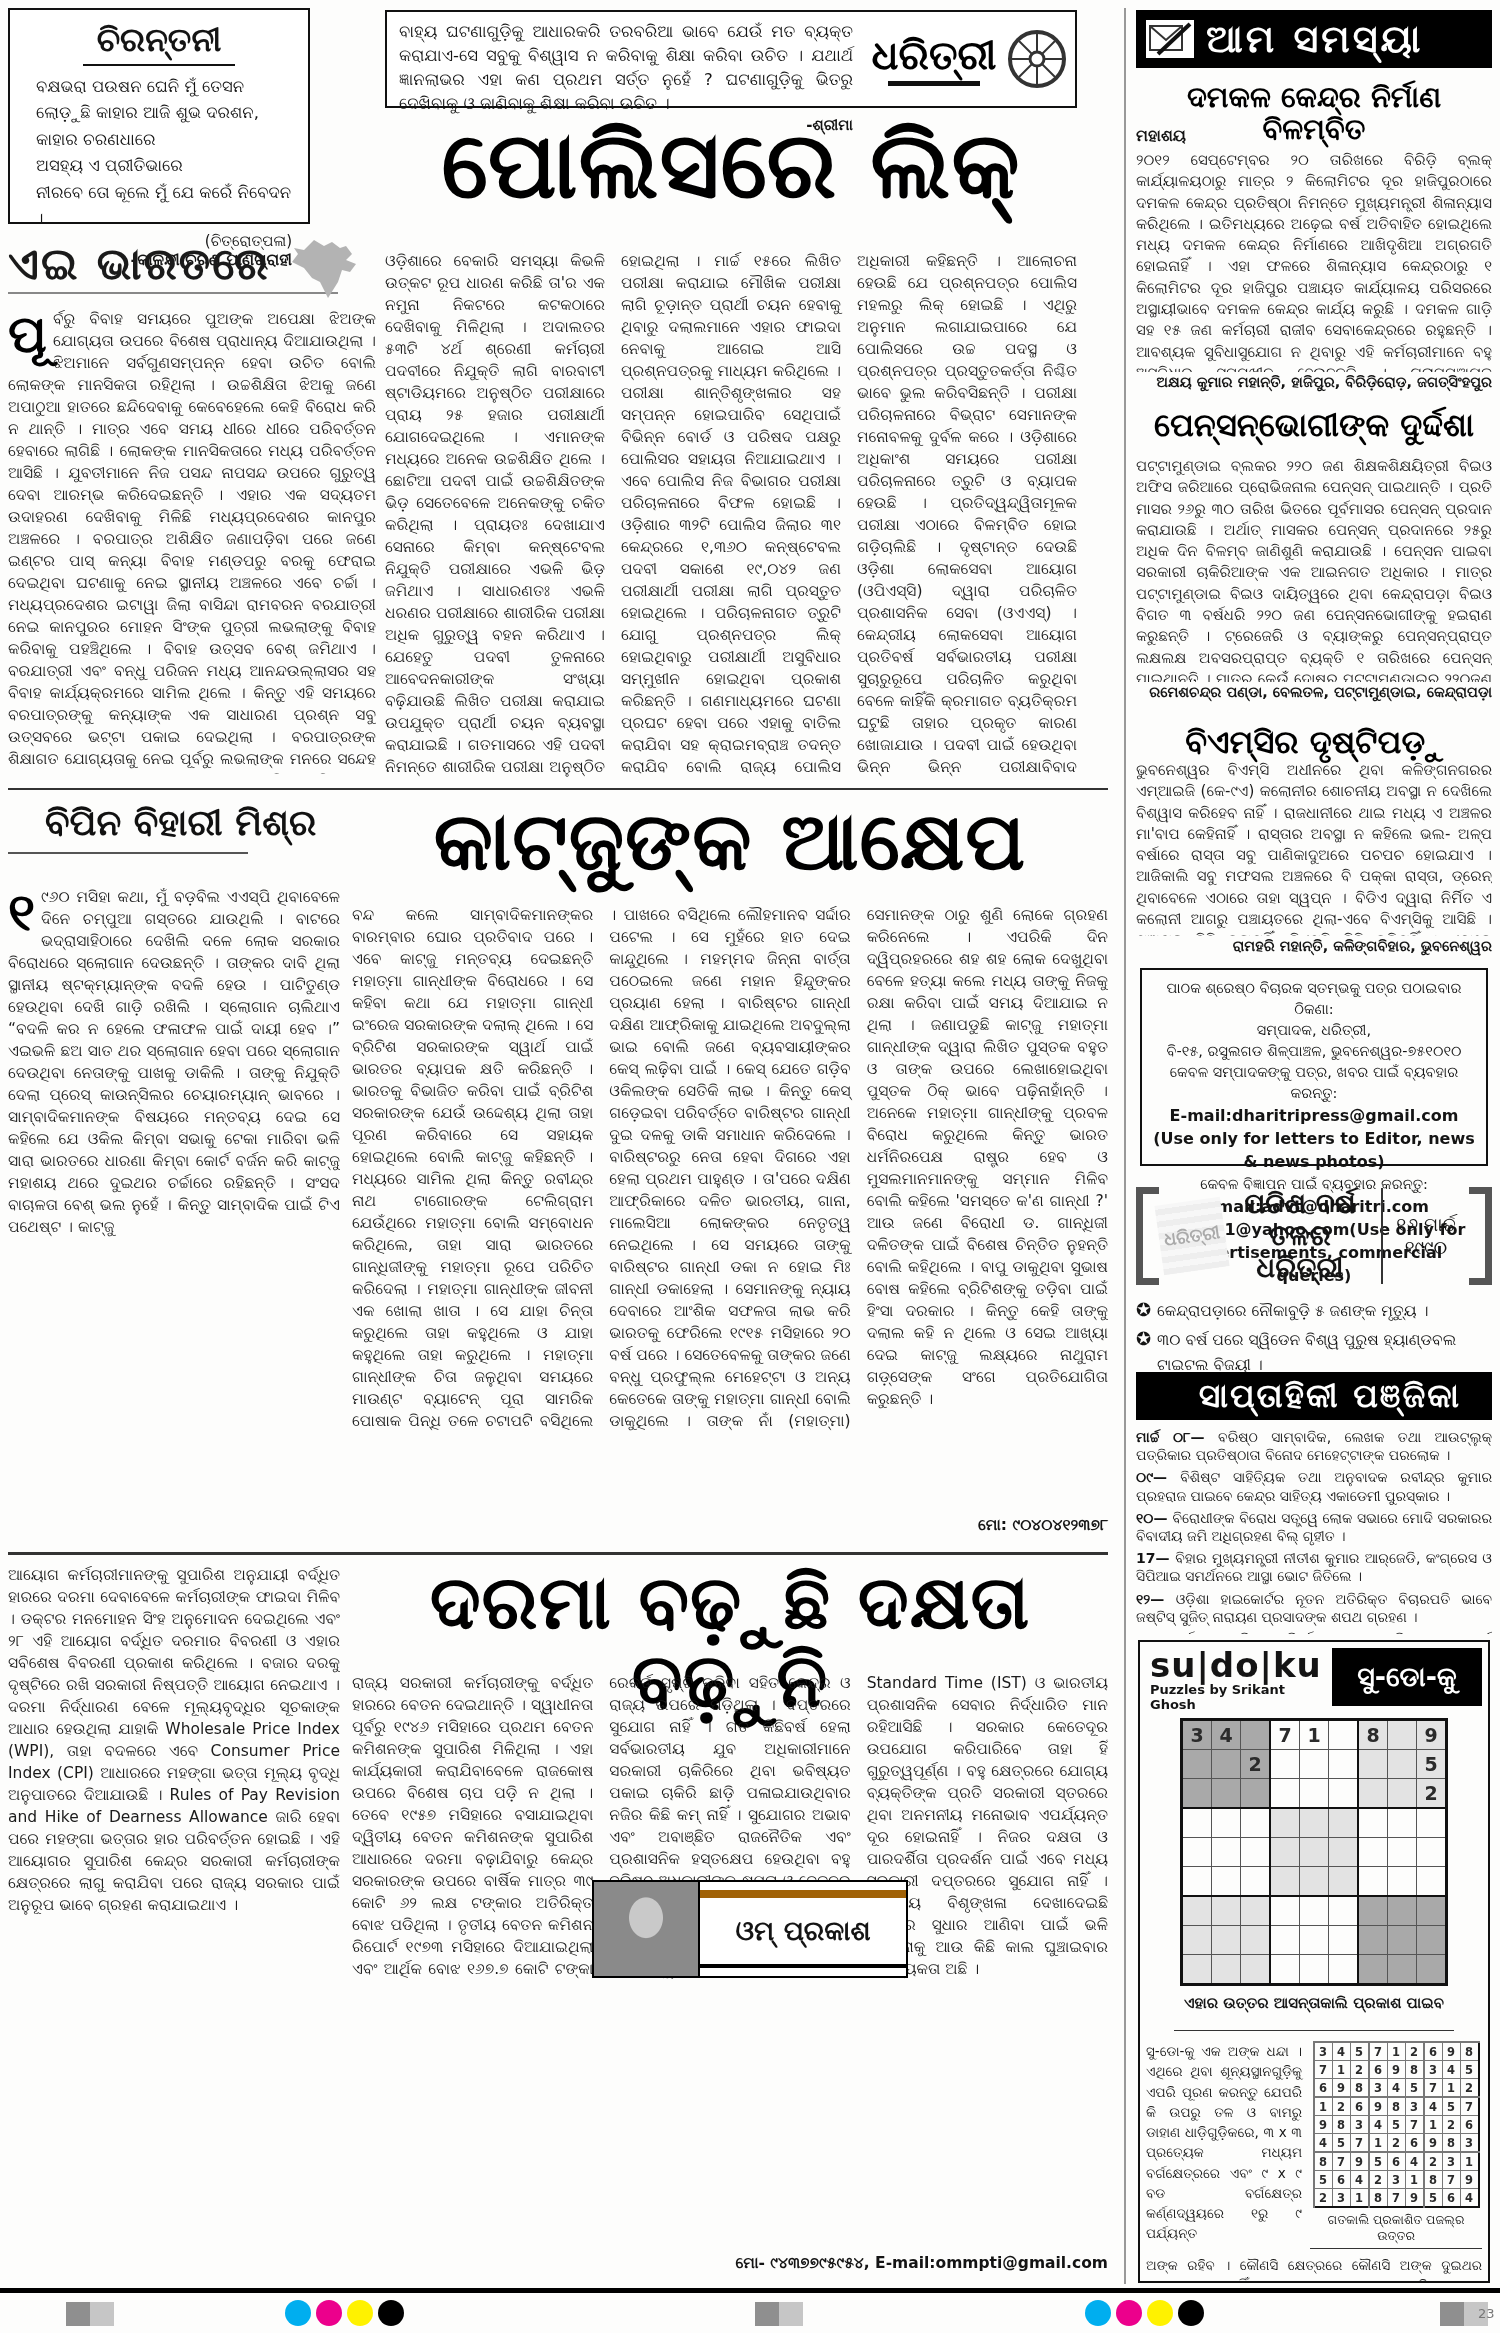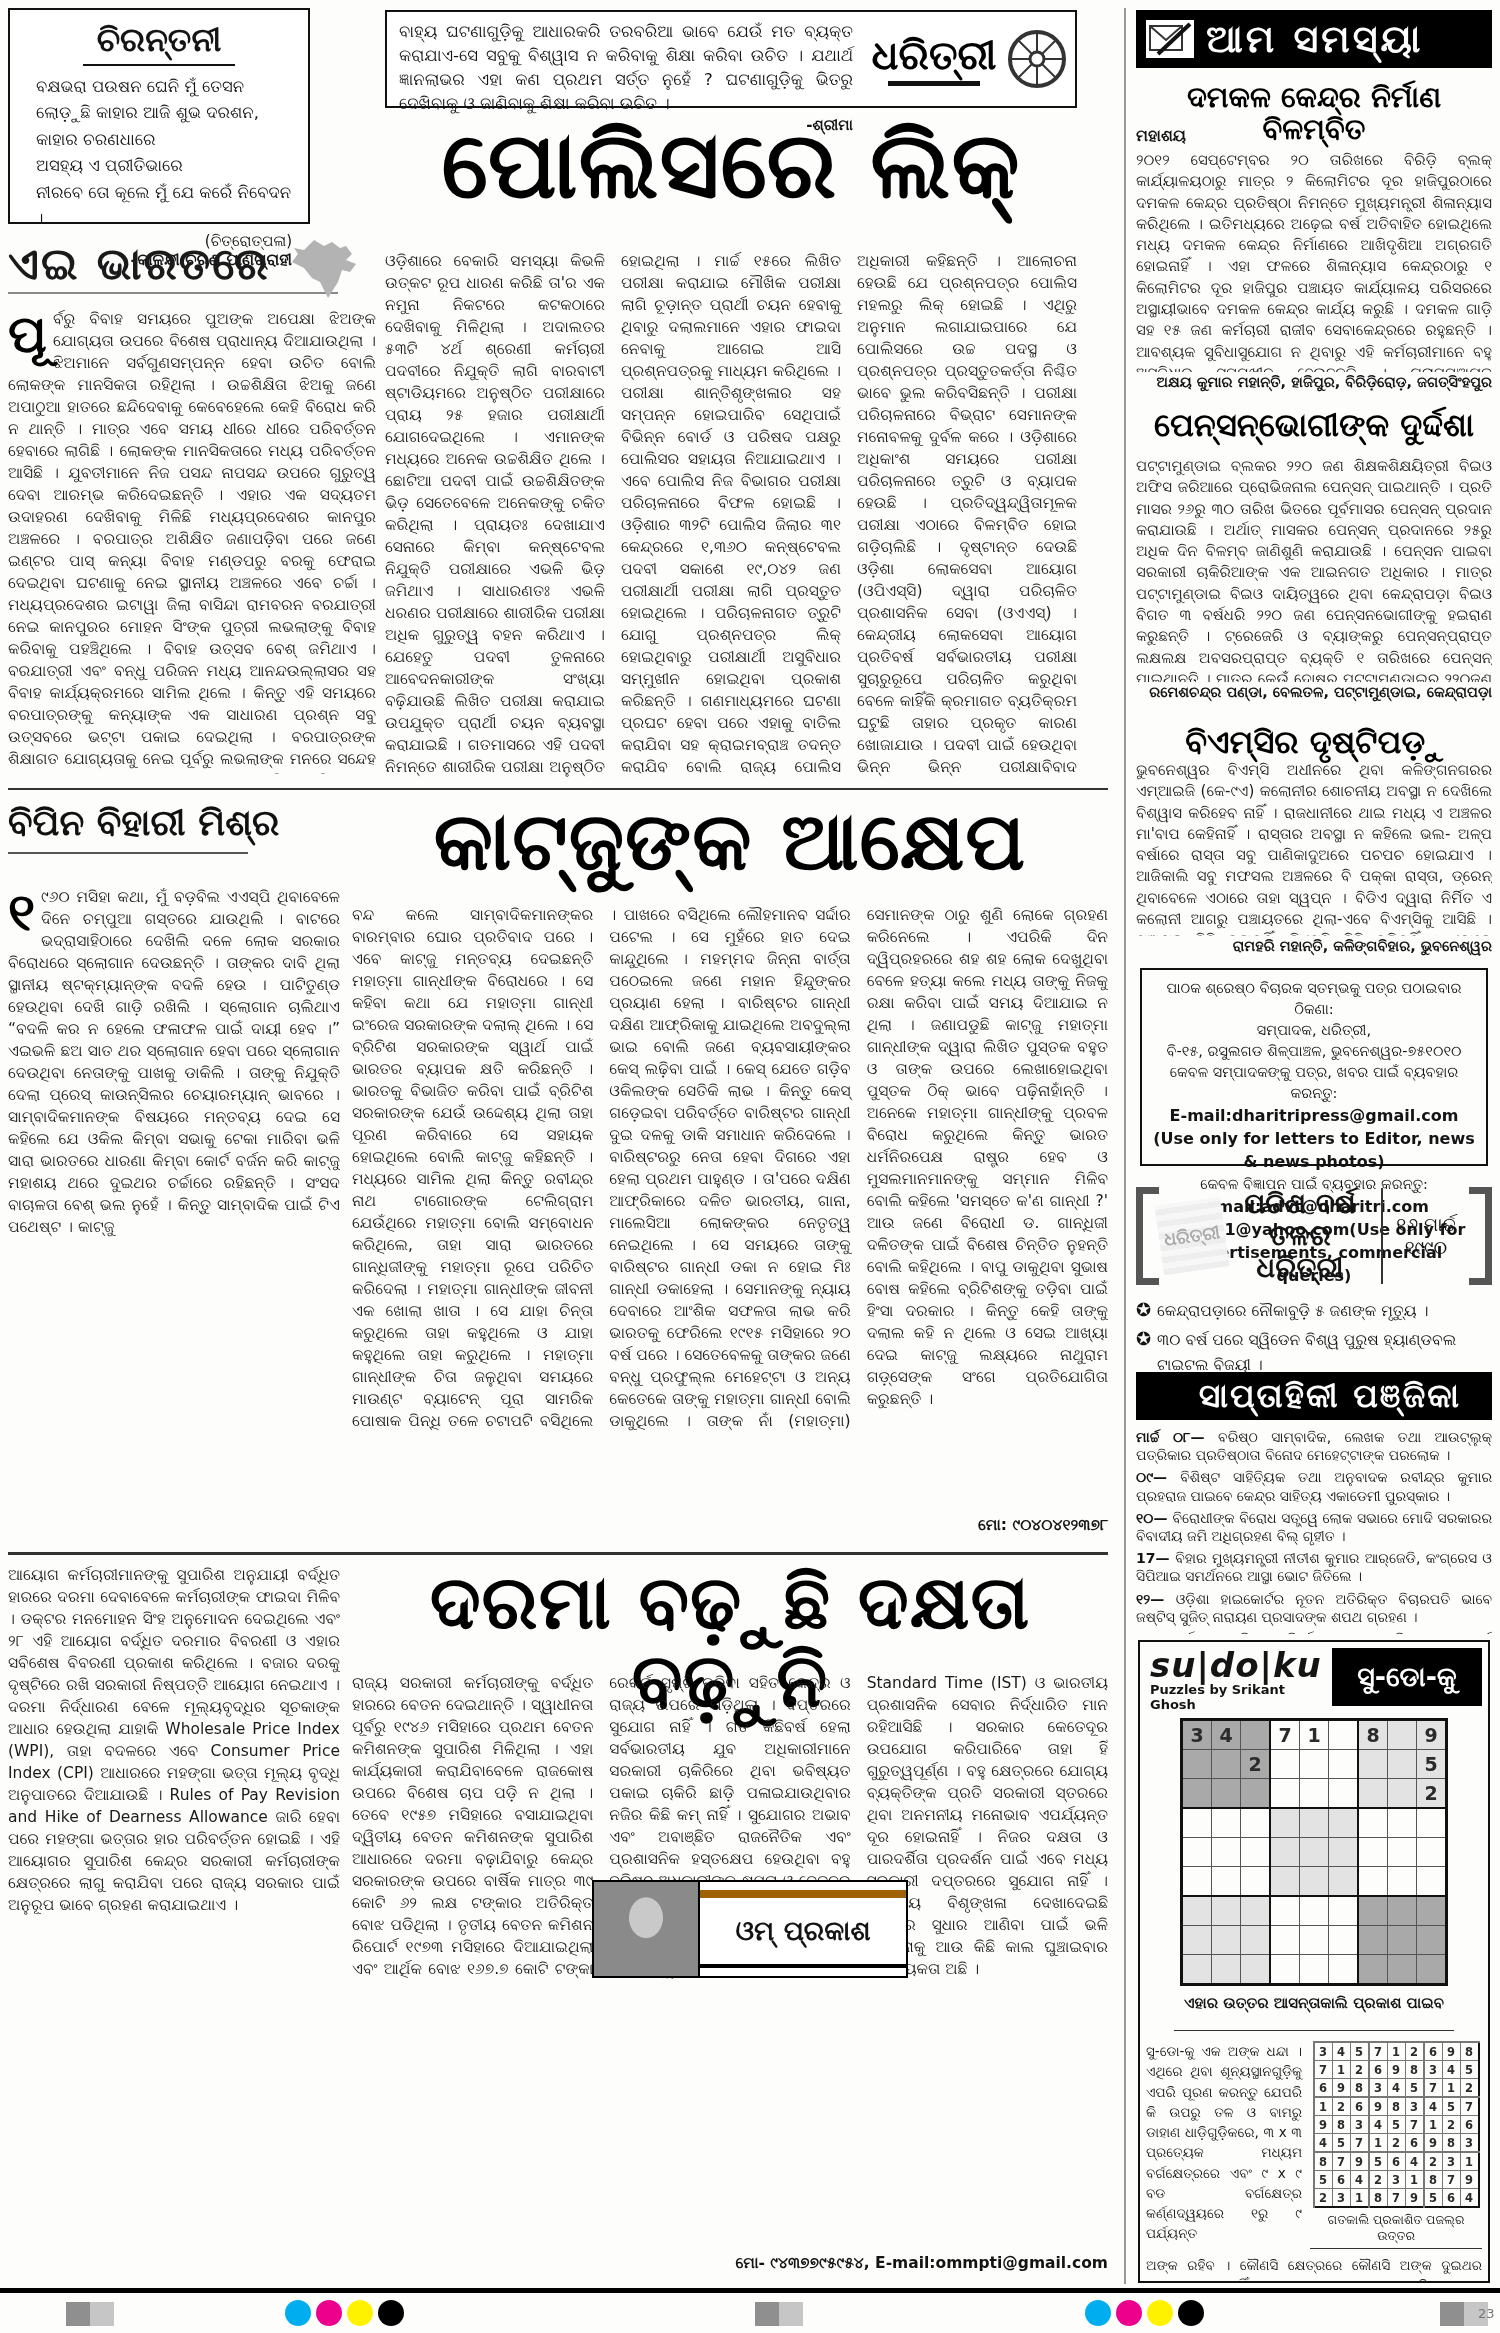--- a/index.html
+++ b/index.html
@@ -94,21 +94,21 @@
   </div>
 </div>
 
 <div class="abs headline" style="left:385px;top:118px;width:692px;height:118px;font-size:92px;">ପୋଲିସରେ ଲିକ୍</div>
 
 <div class="abs clip body-txt cols3" style="left:385px;top:250px;width:692px;height:532px;">ଓଡ଼ିଶାରେ ବେକାରି ସମସ୍ୟା କିଭଳି ଉତ୍କଟ ରୂପ ଧାରଣ କରିଛି ତା'ର ଏକ ନମୁନା ନିକଟରେ କଟକଠାରେ ଦେଖିବାକୁ ମିଳିଥିଲା । ଅଦାଲତର ୫୩ଟି ୪ର୍ଥ ଶ୍ରେଣୀ କର୍ମଚାରୀ ପଦବୀରେ ନିଯୁକ୍ତି ଲାଗି ବାରବାଟୀ ଷ୍ଟାଡିୟମରେ ଅନୁଷ୍ଠିତ ପରୀକ୍ଷାରେ ପ୍ରାୟ ୨୫ ହଜାର ପରୀକ୍ଷାର୍ଥୀ ଯୋଗଦେଇଥିଲେ । ଏମାନଙ୍କ ମଧ୍ୟରେ ଅନେକ ଉଚ୍ଚଶିକ୍ଷିତ ଥିଲେ । ଛୋଟିଆ ପଦବୀ ପାଇଁ ଉଚ୍ଚଶିକ୍ଷିତଙ୍କ ଭିଡ଼ ସେତେବେଳେ ଅନେକଙ୍କୁ ଚକିତ କରିଥିଲା । ପ୍ରାୟତଃ ଦେଖାଯାଏ ସେନାରେ କିମ୍ବା କନ୍‌ଷ୍ଟେବଲ ନିଯୁକ୍ତି ପରୀକ୍ଷାରେ ଏଭଳି ଭିଡ଼ ଜମିଥାଏ । ସାଧାରଣତଃ ଏଭଳି ଧରଣର ପରୀକ୍ଷାରେ ଶାରୀରିକ ପରୀକ୍ଷା ଅଧିକ ଗୁରୁତ୍ୱ ବହନ କରିଥାଏ । ଯେହେତୁ ପଦବୀ ତୁଳନାରେ ଆବେଦନକାରୀଙ୍କ ସଂଖ୍ୟା ବଢ଼ିଯାଉଛି ଲିଖିତ ପରୀକ୍ଷା କରାଯାଇ ଉପଯୁକ୍ତ ପ୍ରାର୍ଥୀ ଚୟନ ବ୍ୟବସ୍ଥା କରାଯାଇଛି । ଗତମାସରେ ଏହି ପଦବୀ ନିମନ୍ତେ ଶାରୀରିକ ପରୀକ୍ଷା ଅନୁଷ୍ଠିତ ହୋଇଥିଲା । ମାର୍ଚ୍ଚ ୧୫ରେ ଲିଖିତ ପରୀକ୍ଷା କରାଯାଇ ମୌଖିକ ପରୀକ୍ଷା ଲାଗି ଚୂଡ଼ାନ୍ତ ପ୍ରାର୍ଥୀ ଚୟନ ହେବାକୁ ଥିବାରୁ ଦଲାଲମାନେ ଏହାର ଫାଇଦା ନେବାକୁ ଆଗେଇ ଆସି ପ୍ରଶ୍ନପତ୍ରକୁ ମାଧ୍ୟମ କରିଥିଲେ । ପରୀକ୍ଷା ଶାନ୍ତିଶୃଙ୍ଖଳାର ସହ ସମ୍ପନ୍ନ ହୋଇପାରିବ ସେଥିପାଇଁ ବିଭିନ୍ନ ବୋର୍ଡ ଓ ପରିଷଦ ପକ୍ଷରୁ ପୋଲିସର ସହାୟତା ନିଆଯାଇଥାଏ । ଏବେ ପୋଲିସ ନିଜ ବିଭାଗର ପରୀକ୍ଷା ପରିଚାଳନାରେ ବିଫଳ ହୋଇଛି । ଓଡ଼ିଶାର ୩୨ଟି ପୋଲିସ ଜିଲାର ୩୧ କେନ୍ଦ୍ରରେ ୧,୩୬୦ କନ୍‌ଷ୍ଟେବଲ ପଦବୀ ସକାଶେ ୧୯,୦୪୨ ଜଣ ପରୀକ୍ଷାର୍ଥୀ ପରୀକ୍ଷା ଲାଗି ପ୍ରସ୍ତୁତ ହୋଇଥିଲେ । ପରିଚାଳନାଗତ ତ୍ରୁଟି ଯୋଗୁ ପ୍ରଶ୍ନପତ୍ର ଲିକ୍ ହୋଇଥିବାରୁ ପରୀକ୍ଷାର୍ଥୀ ଅସୁବିଧାର ସମ୍ମୁଖୀନ ହୋଇଥିବା ପ୍ରକାଶ କରିଛନ୍ତି । ଗଣମାଧ୍ୟମରେ ଘଟଣା ପ୍ରଘଟ ହେବା ପରେ ଏହାକୁ ବାତିଲ କରାଯିବା ସହ କ୍ରାଇମବ୍ରାଞ୍ଚ ତଦନ୍ତ କରାଯିବ ବୋଲି ରାଜ୍ୟ ପୋଲିସ ଅଧିକାରୀ କହିଛନ୍ତି । ଆଲୋଚନା ହେଉଛି ଯେ ପ୍ରଶ୍ନପତ୍ର ପୋଲିସ ମହଲରୁ ଲିକ୍ ହୋଇଛି । ଏଥିରୁ ଅନୁମାନ ଲଗାଯାଇପାରେ ଯେ ପୋଲିସରେ ଉଚ୍ଚ ପଦସ୍ଥ ଓ ପ୍ରଶ୍ନପତ୍ର ପ୍ରସ୍ତୁତକର୍ତ୍ତା ନିଶ୍ଚିତ ଭାବେ ଭୁଲ କରିବସିଛନ୍ତି । ପରୀକ୍ଷା ପରିଚାଳନାରେ ବିଭ୍ରାଟ ସେମାନଙ୍କ ମନୋବଳକୁ ଦୁର୍ବଳ କରେ । ଓଡ଼ିଶାରେ ଅଧିକାଂଶ ସମୟରେ ପରୀକ୍ଷା ପରିଚାଳନାରେ ତ୍ରୁଟି ଓ ବ୍ୟାପକ ହେଉଛି । ପ୍ରତିଦ୍ୱନ୍ଦ୍ୱିତାମୂଳକ ପରୀକ୍ଷା ଏଠାରେ ବିଳମ୍ବିତ ହୋଇ ଗଡ଼ିଚାଲିଛି । ଦୃଷ୍ଟାନ୍ତ ଦେଉଛି ଓଡ଼ିଶା ଲୋକସେବା ଆୟୋଗ (ଓପିଏସ୍‌ସି) ଦ୍ୱାରା ପରିଚାଳିତ ପ୍ରଶାସନିକ ସେବା (ଓଏଏସ୍) । କେନ୍ଦ୍ରୀୟ ଲୋକସେବା ଆୟୋଗ ପ୍ରତିବର୍ଷ ସର୍ବଭାରତୀୟ ପରୀକ୍ଷା ସୁଚାରୁରୂପେ ପରିଚାଳିତ କରୁଥିବା ବେଳେ କାହିଁକି କ୍ରମାଗତ ବ୍ୟତିକ୍ରମ ଘଟୁଛି ତାହାର ପ୍ରକୃତ କାରଣ ଖୋଜାଯାଉ । ପଦବୀ ପାଇଁ ହେଉଥିବା ଭିନ୍ନ ଭିନ୍ନ ପରୀକ୍ଷାବିବାଦ ଅଦାଲତରେ ପଡ଼ି ସମସ୍ତଙ୍କୁ ଜଣା । ପ୍ରଶାସନିକ ଅପାରଗତା ଆଜି ଓଡ଼ିଶାର ଶିକ୍ଷିତ ଯୁବବର୍ଗଙ୍କୁ ନିରପେକ୍ଷ ଭାବେ ଚାକିରି ଦେବାରେ ବିଫଳ ହେଉଥିବା ବାରମ୍ବାର ପ୍ରମାଣ ମିଳୁଛି । ମାର୍ଚ୍ଚ ୧୫ରେ କନ୍‌ଷ୍ଟେବଲ ପଦବୀ ପାଇଁ ହେଉଥିବା ପରୀକ୍ଷା ରାଜ୍ୟ ବୋର୍ଡ ଦ୍ୱାରା ପରିଚାଳିତ ହେଉଛି । ଏହି ବୋର୍ଡର ଅଧ୍ୟକ୍ଷ ବରିଷ୍ଠ ପୋଲିସ ଅଧିକାରୀ ହୋଇଥିଲେ ମଧ୍ୟ ଏହାକୁ ସୁରୁଖୁରୁରେ ପରିଚାଳନା କରାଯାଇପାରିନାହିଁ । କନ୍‌ଷ୍ଟେବଲ ନିଯୁକ୍ତିରେ ବ୍ୟାପକ ଅନିୟମିତତା ହୋଇଥିଲା । ପରେ ଓଡ଼ିଶା ସମ୍ପୃକ୍ତ ନିଯୁକ୍ତିକୁ ରଦ୍ଦ କରିଥିଲେ । ଏବେ ତାହାର ପୁନରାବୃତ୍ତି ହେବା ଦେଖାଯାଇଛି । ତଦନ୍ତ ପରେ ରହସ୍ୟ ଖୋଲିବ ବୋଲି ପୋଲିସ ଉଚ୍ଚ କର୍ତ୍ତୃପକ୍ଷ କହିଛନ୍ତି । କର୍ତ୍ତୃପକ୍ଷଙ୍କ ଦକ୍ଷତା ଉପରେ ପ୍ରଶ୍ନ ଉଠାଉଛି । ତେଣୁ ପରୀକ୍ଷାରେ ସ୍ୱଚ୍ଛତା ସୃଷ୍ଟି କରିବାକୁ ହେଲେ ଏବେକାର ତ୍ରୁଟିକୁ ସୁଧରାଯିବା ସହ ଦାୟୀ ବ୍ୟକ୍ତିଙ୍କ ବିରୋଧରେ ଦୃଢ଼ କାର୍ଯ୍ୟାନୁଷ୍ଠାନ ଗ୍ରହଣ କରାଯିବା ଉଚିତ ।</div>
 
 <div class="abs rule" style="left:8px;top:788px;width:1100px;height:2px;"></div>
 
 <div class="abs" style="left:8px;top:802px;width:332px;height:78px;">
-  <div style="font-size:36px;font-weight:bold;color:#111;">ବିପିନ ବିହାରୀ ମିଶ୍ର</div>
+  <div style="font-size:36px;font-weight:bold;color:#111;margin-left:37px;">ବିପିନ ବିହାରୀ ମିଶ୍ର</div>
   <div style="height:2px;background:#555;width:240px;margin-top:8px;"></div>
 </div>
 
 <div class="abs clip body-txt" style="left:8px;top:886px;width:332px;height:660px;">
   <span class="dropcap">୧</span><span>୯୬୦ ମସିହା କଥା, ମୁଁ ବଡ଼ବିଲ ଏଏସ୍‌ପି ଥିବାବେଳେ ଦିନେ ଚମ୍ପୁଆ ଗସ୍ତରେ ଯାଉଥିଲି । ବାଟରେ ଭଦ୍ରାସାହିଠାରେ ଦେଖିଲି ଦଳେ ଲୋକ ସରକାର ବିରୋଧରେ ସ୍ଲୋଗାନ ଦେଉଛନ୍ତି । ତାଙ୍କର ଦାବି ଥିଲା ସ୍ଥାନୀୟ ଷ୍ଟକ୍‌ମ୍ୟାନ୍‌ଙ୍କ ବଦଳି ହେଉ । ପାଟିତୁଣ୍ଡ ହେଉଥିବା ଦେଖି ଗାଡ଼ି ରଖିଲି । ସ୍ଲୋଗାନ ଚାଲିଥାଏ “ବଦଳି କର ନ ହେଲେ ଫଳାଫଳ ପାଇଁ ଦାୟୀ ହେବ ।” ଏଇଭଳି ଛଅ ସାତ ଥର ସ୍ଲୋଗାନ ହେବା ପରେ ସ୍ଲୋଗାନ ଦେଉଥିବା ନେତାଙ୍କୁ ପାଖକୁ ଡାକିଲି । ତାଙ୍କୁ ନିଯୁକ୍ତି ଦେଲା ପ୍ରେସ୍ କାଉନ୍‌ସିଲର ଚେୟାରମ୍ୟାନ୍ ଭାବରେ । ସାମ୍ବାଦିକମାନଙ୍କ ବିଷୟରେ ମନ୍ତବ୍ୟ ଦେଇ ସେ କହିଲେ ଯେ ଓକିଲ କିମ୍ବା ସଭାକୁ ଟେକା ମାରିବା ଭଳି ସାରା ଭାରତରେ ଧାରଣା କିମ୍ବା କୋର୍ଟ ବର୍ଜନ କରି କାଟ୍‌ଜୁ ମହାଶୟ ଥରେ ଦୁଇଥର ଚର୍ଚ୍ଚାରେ ରହିଛନ୍ତି । ସଂସଦ ବାଚାଳତା ବେଶ୍ ଭଲ ନୁହେଁ । କିନ୍ତୁ ସାମ୍ବାଦିକ ପାଇଁ ଟିଏ ପଥେଷ୍ଟ । କାଟ୍‌ଜୁ</span>
 </div>
 
 <div class="abs headline" style="left:352px;top:800px;width:756px;height:92px;font-size:80px;">କାଟ୍‌ଜୁଙ୍କ ଆକ୍ଷେପ</div>
 
 <div class="abs clip body-txt cols3" style="left:352px;top:904px;width:756px;height:604px;">ବନ୍ଦ କଲେ ସାମ୍ବାଦିକମାନଙ୍କର ବାରମ୍ବାର ଘୋର ପ୍ରତିବାଦ ପରେ । ଏବେ କାଟ୍‌ଜୁ ମନ୍ତବ୍ୟ ଦେଇଛନ୍ତି ମହାତ୍ମା ଗାନ୍ଧୀଙ୍କ ବିରୋଧରେ । ସେ କହିବା କଥା ଯେ ମହାତ୍ମା ଗାନ୍ଧୀ ଇଂରେଜ ସରକାରଙ୍କ ଦଲାଲ୍ ଥିଲେ । ସେ ବ୍ରିଟିଶ ସରକାରଙ୍କ ସ୍ୱାର୍ଥ ପାଇଁ ଭାରତର ବ୍ୟାପକ କ୍ଷତି କରିଛନ୍ତି । ଭାରତକୁ ବିଭାଜିତ କରିବା ପାଇଁ ବ୍ରିଟିଶ ସରକାରଙ୍କ ଯେଉଁ ଉଦ୍ଦେଶ୍ୟ ଥିଲା ତାହା ପୂରଣ କରିବାରେ ସେ ସହାୟକ ହୋଇଥିଲେ ବୋଲି କାଟ୍‌ଜୁ କହିଛନ୍ତି । ମଧ୍ୟରେ ସାମିଲ ଥିଲା କିନ୍ତୁ ରବୀନ୍ଦ୍ର ନାଥ ଟାଗୋରଙ୍କ ଟେଲିଗ୍ରାମ ଯେଉଁଥିରେ ମହାତ୍ମା ବୋଲି ସମ୍ବୋଧନ କରିଥିଲେ, ତାହା ସାରା ଭାରତରେ ଗାନ୍ଧିଜୀଙ୍କୁ ମହାତ୍ମା ରୂପେ ପରିଚିତ କରିଦେଲା । ମହାତ୍ମା ଗାନ୍ଧୀଙ୍କ ଜୀବନୀ ଏକ ଖୋଲା ଖାତା । ସେ ଯାହା ଚିନ୍ତା କରୁଥିଲେ ତାହା କହୁଥିଲେ ଓ ଯାହା କହୁଥିଲେ ତାହା କରୁଥିଲେ । ମହାତ୍ମା ଗାନ୍ଧୀଙ୍କ ଚିତା ଜଳୁଥିବା ସମୟରେ ମାଉଣ୍ଟ ବ୍ୟାଟେନ୍ ପୂରା ସାମରିକ ପୋଷାକ ପିନ୍ଧି ତଳେ ଚଟାପଟି ବସିଥିଲେ । ପାଖରେ ବସିଥିଲେ ଲୌହମାନବ ସର୍ଦ୍ଦାର ପଟେଲ । ସେ ମୁହଁରେ ହାତ ଦେଇ କାନ୍ଦୁଥିଲେ । ମହମ୍ମଦ ଜିନ୍ନା ବାର୍ତ୍ତା ପଠେଇଲେ ଜଣେ ମହାନ ହିନ୍ଦୁଙ୍କର ପ୍ରୟାଣ ହେଲା । ବାରିଷ୍ଟର ଗାନ୍ଧୀ ଦକ୍ଷିଣ ଆଫ୍ରିକାକୁ ଯାଇଥିଲେ ଅବଦୁଲ୍ଲା ଭାଇ ବୋଲି ଜଣେ ବ୍ୟବସାୟୀଙ୍କର କେସ୍ ଲଢ଼ିବା ପାଇଁ । କେସ୍ ଯେତେ ଗଡ଼ିବ ଓକିଲଙ୍କ ସେତିକି ଲାଭ । କିନ୍ତୁ କେସ୍ ଗଡ଼େଇବା ପରିବର୍ତ୍ତେ ବାରିଷ୍ଟର ଗାନ୍ଧୀ ଦୁଇ ଦଳକୁ ଡାକି ସମାଧାନ କରିଦେଲେ । ବାରିଷ୍ଟରରୁ ନେତା ହେବା ଦିଗରେ ଏହା ହେଲା ପ୍ରଥମ ପାହୁଣ୍ଡ । ତା'ପରେ ଦକ୍ଷିଣ ଆଫ୍ରିକାରେ ଦଳିତ ଭାରତୀୟ, ଗାନା, ମାଲେସିଆ ଲୋକଙ୍କର ନେତୃତ୍ୱ ନେଇଥିଲେ । ସେ ସମୟରେ ତାଙ୍କୁ ବାରିଷ୍ଟର ଗାନ୍ଧୀ ଡକା ନ ହୋଇ ମିଃ ଗାନ୍ଧୀ ଡକାହେଲା । ସେମାନଙ୍କୁ ନ୍ୟାୟ ଦେବାରେ ଆଂଶିକ ସଫଳତା ଲାଭ କରି ଭାରତକୁ ଫେରିଲେ ୧୯୧୫ ମସିହାରେ ୨୦ ବର୍ଷ ପରେ । ସେତେବେଳକୁ ତାଙ୍କର ଜଣେ ବନ୍ଧୁ ପ୍ରଫୁଲ୍ଲ ମେହେଟ୍ଟା ଓ ଅନ୍ୟ କେତେକେ ତାଙ୍କୁ ମହାତ୍ମା ଗାନ୍ଧୀ ବୋଲି ଡାକୁଥିଲେ । ତାଙ୍କ ନାଁ (ମହାତ୍ମା) ସେମାନଙ୍କ ଠାରୁ ଶୁଣି ଲୋକେ ଗ୍ରହଣ କରିନେଲେ । ଏପରିକି ଦିନ ଦ୍ୱିପ୍ରହରରେ ଶହ ଶହ ଲୋକ ଦେଖୁଥିବା ବେଳେ ହତ୍ୟା କଲେ ମଧ୍ୟ ତାଙ୍କୁ ନିଜକୁ ରକ୍ଷା କରିବା ପାଇଁ ସମୟ ଦିଆଯାଇ ନ ଥିଲା । ଜଣାପଡୁଛି କାଟ୍‌ଜୁ ମହାତ୍ମା ଗାନ୍ଧୀଙ୍କ ଦ୍ୱାରା ଲିଖିତ ପୁସ୍ତକ ବହୁତ ଓ ତାଙ୍କ ଉପରେ ଲେଖାହୋଇଥିବା ପୁସ୍ତକ ଠିକ୍ ଭାବେ ପଢ଼ିନାହାଁନ୍ତି । ଅନେକେ ମହାତ୍ମା ଗାନ୍ଧୀଙ୍କୁ ପ୍ରବଳ ବିରୋଧ କରୁଥିଲେ କିନ୍ତୁ ଭାରତ ଧର୍ମନିରପେକ୍ଷ ରାଷ୍ଟ୍ର ହେବ ଓ ମୁସଲମାନମାନଙ୍କୁ ସମ୍ମାନ ମିଳିବ ବୋଲି କହିଲେ 'ସମସ୍ତେ କ'ଣ ଗାନ୍ଧୀ ?' ଆଉ ଜଣେ ବିରୋଧୀ ଡ. ଗାନ୍ଧିଜୀ ଦଳିତଙ୍କ ପାଇଁ ବିଶେଷ ଚିନ୍ତିତ ନୁହନ୍ତି ବୋଲି କହିଥିଲେ । ବାପୁ ଡାକୁଥିବା ସୁଭାଷ ବୋଷ କହିଲେ ବ୍ରିଟିଶଙ୍କୁ ତଡ଼ିବା ପାଇଁ ହିଂସା ଦରକାର । କିନ୍ତୁ କେହି ତାଙ୍କୁ ଦଲାଲ କହି ନ ଥିଲେ ଓ ସେଇ ଆଖ୍ୟା ଦେଇ କାଟ୍‌ଜୁ ଲକ୍ଷ୍ୟରେ ନାଥୁରାମ ଗଡ଼୍‌ସେଙ୍କ ସଂଗେ ପ୍ରତିଯୋଗିତା କରୁଛନ୍ତି ।</div>
@@ -206,21 +206,21 @@
     <p class="pj-entry"><b>୦୯— </b>ବିଶିଷ୍ଟ ସାହିତ୍ୟିକ ତଥା ଅନୁବାଦକ ରବୀନ୍ଦ୍ର କୁମାର ପ୍ରହରାଜ ପାଇବେ କେନ୍ଦ୍ର ସାହିତ୍ୟ ଏକାଡେମୀ ପୁରସ୍କାର ।</p>
     <p class="pj-entry"><b>୧୦— </b>ବିରୋଧୀଙ୍କ ବିରୋଧ ସତ୍ତ୍ୱେ ଲୋକ ସଭାରେ ମୋଦି ସରକାରର ବିବାଦୀୟ ଜମି ଅଧିଗ୍ରହଣ ବିଲ୍ ଗୃହୀତ ।</p>
     <p class="pj-entry"><b>17— </b>ବିହାର ମୁଖ୍ୟମନ୍ତ୍ରୀ ନୀତୀଶ କୁମାର ଆର୍‌ଜେଡି, କଂଗ୍ରେସ ଓ ସିପିଆଇ ସମର୍ଥନରେ ଆସ୍ଥା ଭୋଟ ଜିତିଲେ ।</p>
     <p class="pj-entry"><b>୧୨— </b>ଓଡ଼ିଶା ହାଇକୋର୍ଟର ନୂତନ ଅତିରିକ୍ତ ବିଚାରପତି ଭାବେ ଜଷ୍ଟିସ୍ ସୁଜିତ୍ ନାରାୟଣ ପ୍ରସାଦଙ୍କ ଶପଥ ଗ୍ରହଣ ।</p>
     <p class="pj-entry"><b>୧୩— </b>ପୂର୍ବତନ ପୋଲିସ ମହାନିର୍ଦ୍ଦେଶକ ସୋମନାଥ ମିଶ୍ରଙ୍କ ୮୧ ବର୍ଷ ବୟସରେ ପରଲୋକ ।</p>
   </div>
 
 <div class="abs" style="left:1138px;top:1640px;width:352px;height:643px;border:2.5px solid #111;padding:6px;overflow:hidden;">
   <div style="display:flex;height:58px;">
     <div style="flex:1;padding-left:4px;">
-      <div style="font-size:34px;font-weight:bold;letter-spacing:1px;line-height:1;font-style:italic;">su|do|ku</div>
+      <div style="font-size:34px;font-weight:bold;letter-spacing:1px;line-height:1;">su|do|ku</div>
       <div style="font-size:13px;font-weight:bold;">Puzzles by Srikant Ghosh</div>
     </div>
     <div style="width:150px;background:#000;color:#fff;display:flex;align-items:center;justify-content:center;">
       <span style="font-size:27px;font-weight:bold;">ସୁ-ଡୋ-କୁ</span>
     </div>
   </div>
   <div id="sudoku-puzzle" style="margin-top:12px;">
       <table class="sud">
         <tbody>
           <tr>

